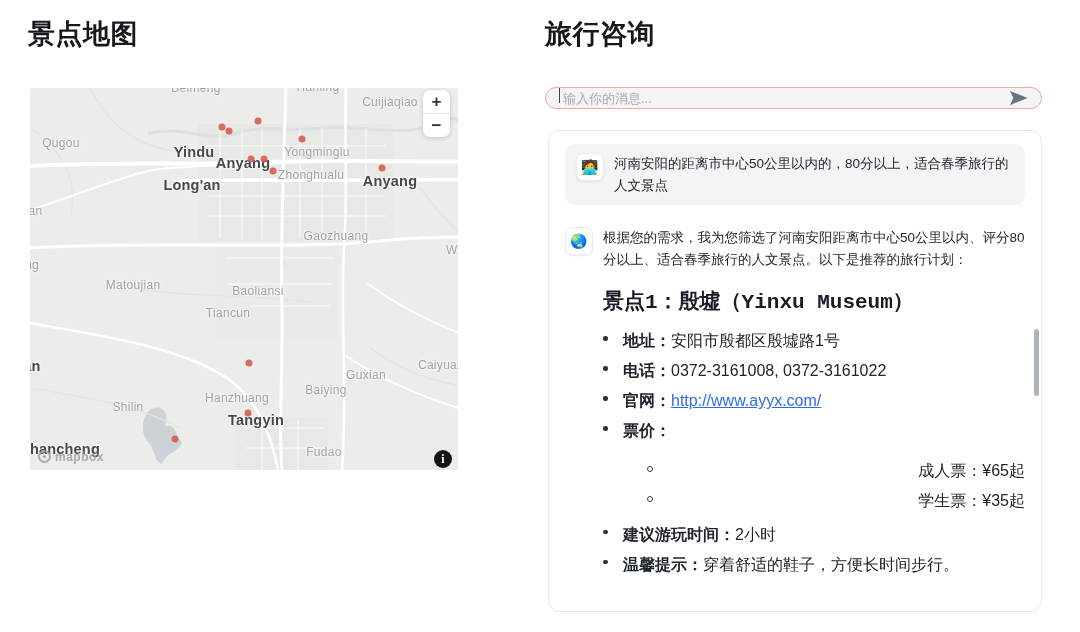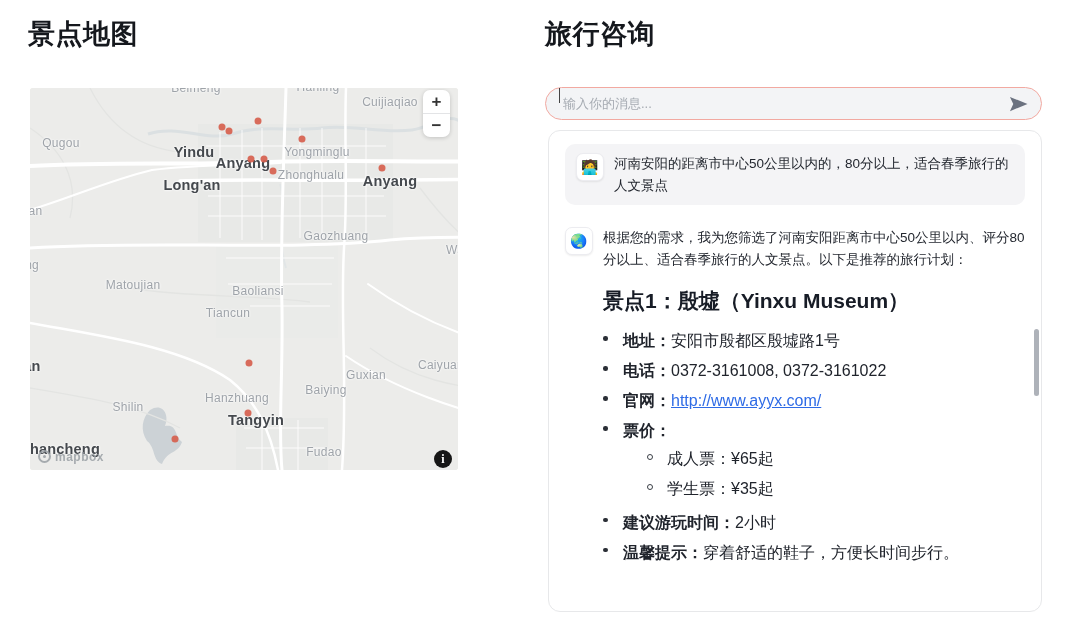--- a/index.html
+++ b/index.html
@@ -25,47 +25,47 @@
     color:#9aa0a5;opacity:.85;}
   #mapbox-logo .mb-circle{width:13px;height:13px;border:2px solid #9aa0a5;border-radius:50%;
     box-sizing:border-box;display:flex;align-items:center;justify-content:center;}
   #mapbox-logo .mb-circle i{width:3px;height:3px;background:#9aa0a5;border-radius:50%;}
   #mapbox-logo .mb-word{font-size:12px;font-weight:700;letter-spacing:.5px;}
   #info-btn{position:absolute;right:6px;bottom:2px;width:18px;height:18px;border-radius:50%;
     background:#161616;color:#fff;display:flex;align-items:center;justify-content:center;
     font-family:"Liberation Serif",serif;font-weight:700;font-size:12px;cursor:pointer;}
 
   
-  #chat-input{position:absolute;left:545px;top:87px;width:497px;height:33px;box-sizing:border-box;
+  #chat-input{position:absolute;left:545px;top:87px;width:497px;height:22px;box-sizing:border-box;
     background:#f3f4f6;border:1.5px solid #f2a9a1;border-radius:17px;display:flex;
     padding:0 13px;}
   #chat-input .caret{width:1px;height:15px;background:#444;margin-right:1px;}
   #chat-input input{flex:1;border:none;outline:none;background:transparent;font-size:13px;
     color:#20242c;font-family:inherit;}
   #chat-input input::placeholder{color:#a6abb2;}
   #send-btn{all:unset;cursor:pointer;display:flex;align-items:center;}
 
   #chat-card{position:absolute;left:548px;top:130px;width:494px;height:482px;box-sizing:border-box;
     background:#fff;border:1px solid #e7e8ea;border-radius:12px;padding:13px 16px;overflow:hidden;}
   .msg{display:flex;gap:10px;align-items:flex-start;}
   .avatar{width:26px;height:26px;flex:0 0 26px;background:#fff;border:1px solid #ececf0;
     border-radius:7px;box-shadow:0 1px 2px rgba(0,0,0,.08);display:flex;align-items:center;
     justify-content:center;font-size:14px;line-height:1;}
   .msg.user{background:#f4f4f6;border-radius:10px;padding:9px 11px;margin-bottom:22px;}
   .msg p{margin:0;font-size:13.5px;line-height:1.6;color:#23272f;}
   .bot-body{flex:1;min-width:0;}
-  .bot-body h2{margin:17px 0 13px;font-size:21px;font-weight:700;color:#171c26;}
+  .bot-body h2{margin:17px 0 13px;font-size:21px;font-weight:700;color:#171c26;font-family:Liberation Mono, monospace;}
   ul.details{list-style:none;margin:0;padding:0;}
   ul.details li{display:flex;font-size:16px;line-height:1.62;margin-bottom:4px;}
   .b-dot{flex:0 0 20px;display:flex;justify-content:flex-start;padding-top:8px;}
   .b-dot i{width:4.5px;height:4.5px;border-radius:50%;background:#2b2f36;display:block;}
   .b-dot.hollow i{background:transparent;border:1.2px solid #3a3f46;width:4px;height:4px;}
   .b-text{flex:1;}
   .b-label{font-weight:700;}
-  ul.sub{list-style:none;margin:2px 0 2px;padding-left:24px;}
+  ul.sub{list-style:none;margin:14px 0 2px;padding-left:24px;text-align:right;}
   ul.sub li{display:flex;}
   a.link{color:#2e6be6;text-decoration:underline;}
   #scroll-thumb{position:absolute;right:2px;top:198px;width:5px;height:67px;border-radius:3px;
     background:#aeb2b9;cursor:pointer;}
 </style>
 </head>
 <body>
 
 <h1 class="panel-title" style="left:28px;top:16px;">景点地图</h1>
 

